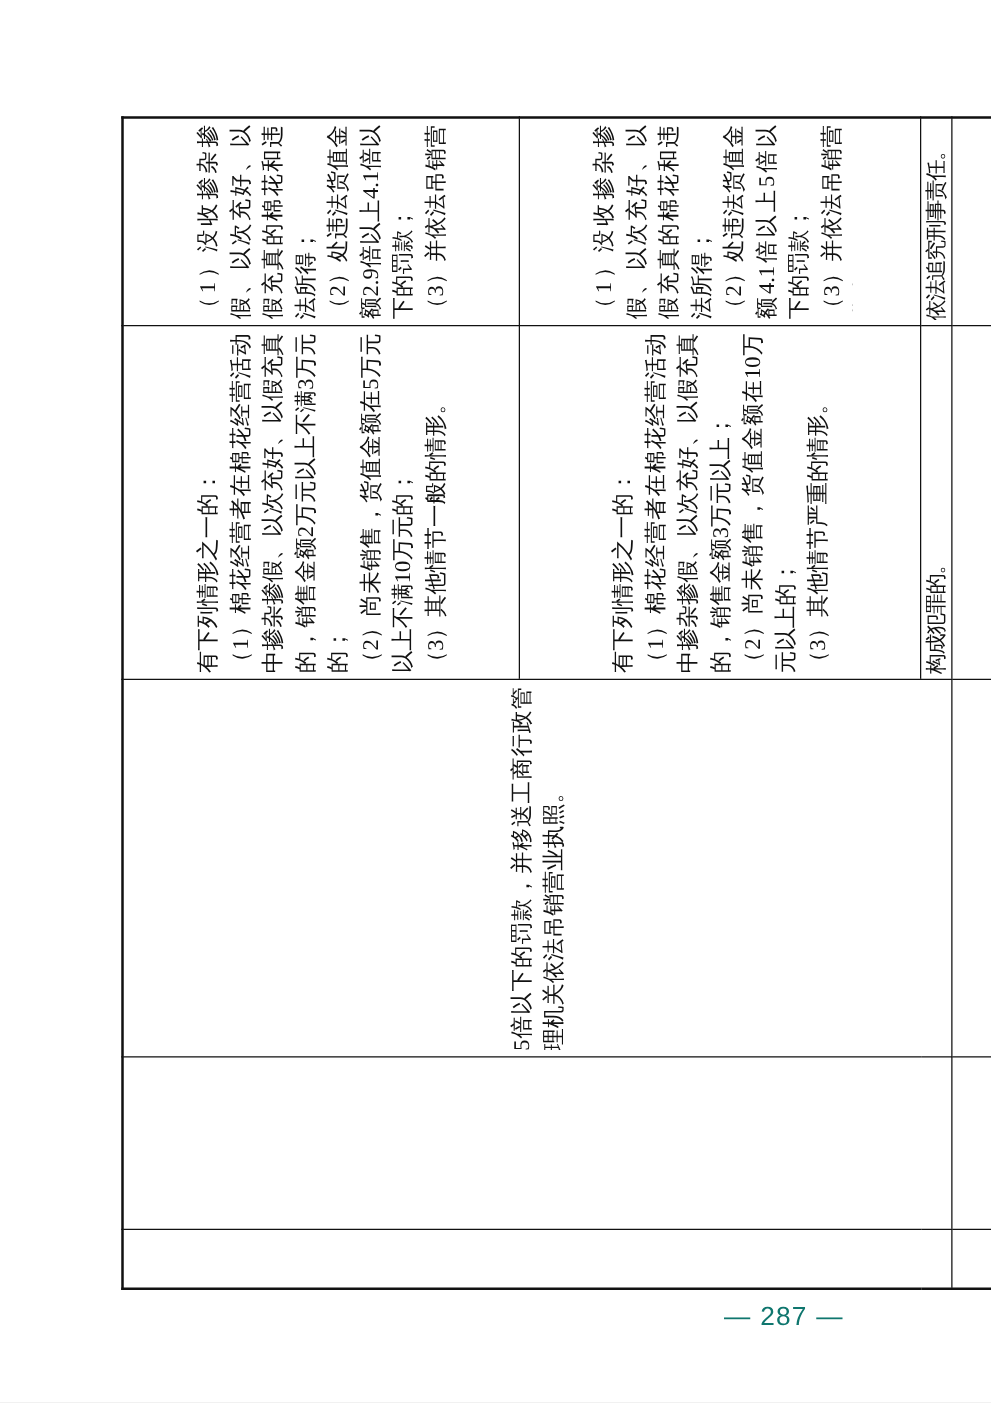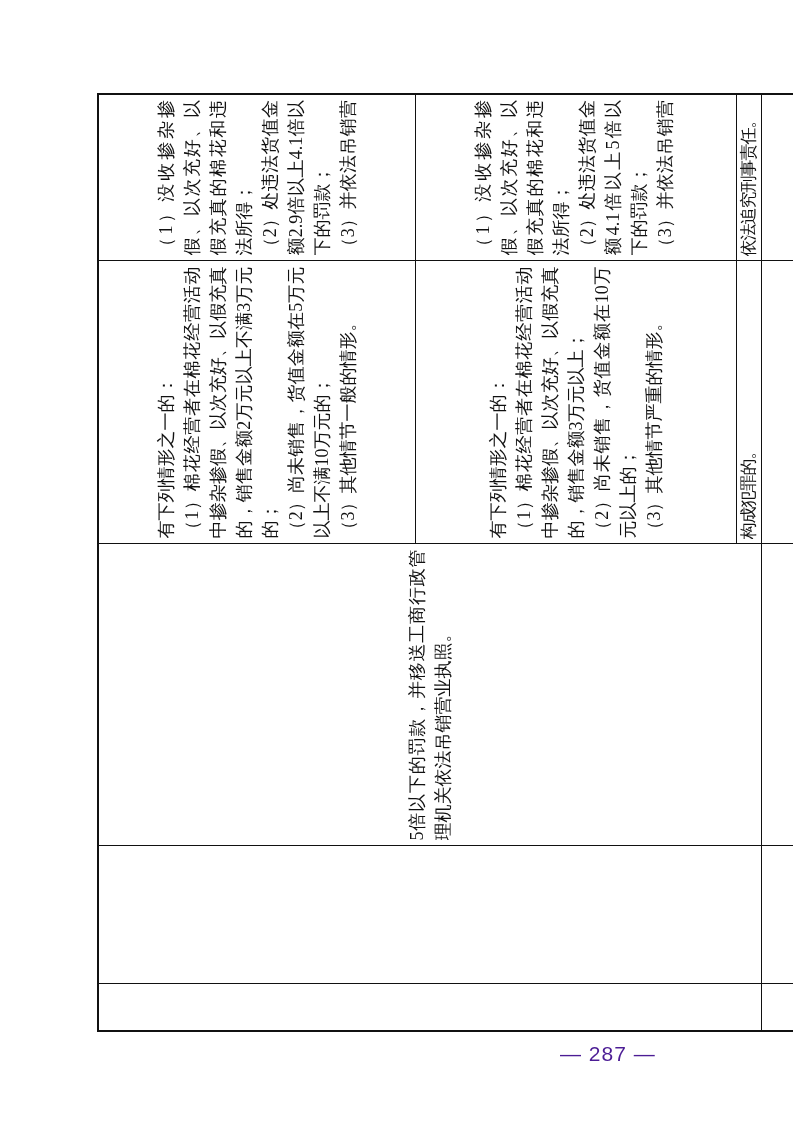--- a/index.html
+++ b/index.html
@@ -39,24 +39,24 @@
   }
   td .clip { overflow: hidden; }
   td.v-top { vertical-align: top; }
   td.c5 { font-size: 16px; }
   tr.r3 td { font-size: 17px; line-height: 20px; padding: 0 4px; white-space: nowrap; letter-spacing: -1px; }
   td.serial { text-align: center; font-size: 19px; letter-spacing: 0; }
   td.fill-last { text-align-last: justify; }
   .folio {
     position: absolute;
     left: 560px; top: 1042px; width: 115px;
-    text-align: left;
+    text-align: right;
     font-family: "Liberation Sans", "DejaVu Sans", sans-serif;
     font-size: 21px;
-    color: #4c1d95;
+    color: #0f766e;
     letter-spacing: 1px;
   }
 </style>
 </head>
 <body>
 
 <div class="page">
 
   <div class="rot-wrap">
     <table class="penalty">

